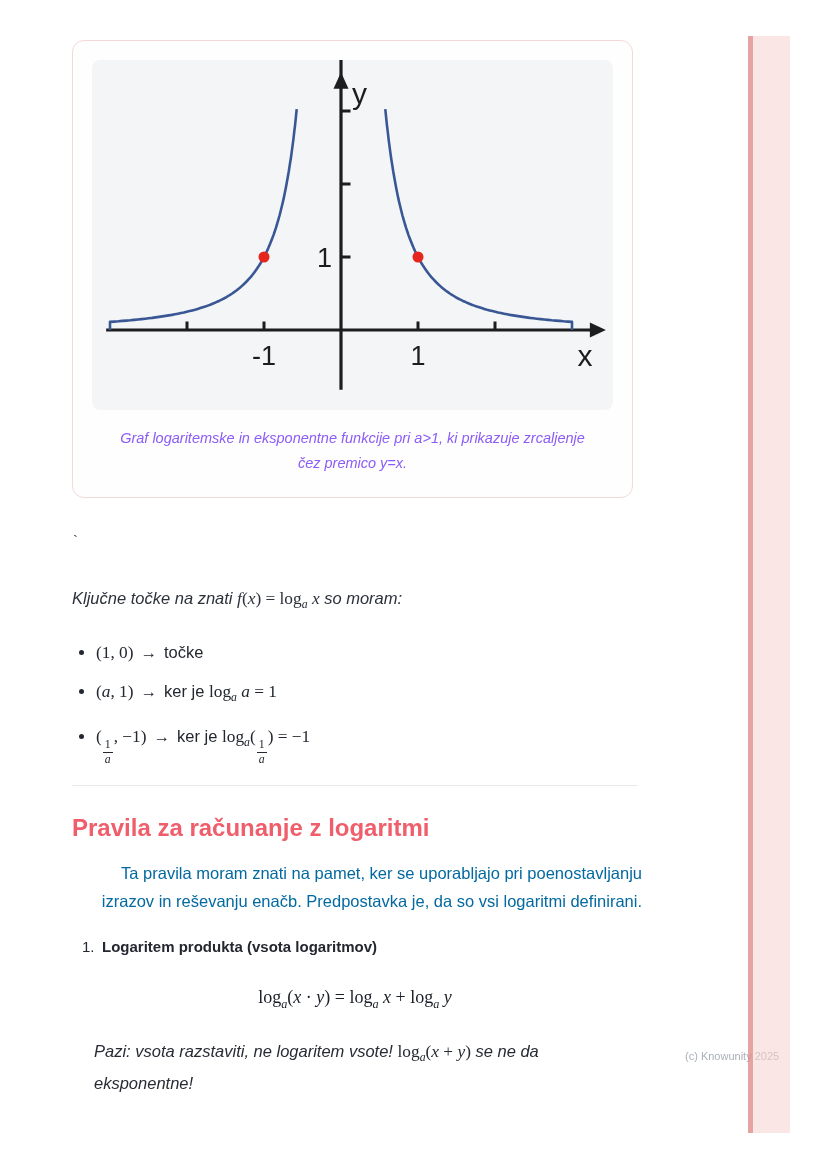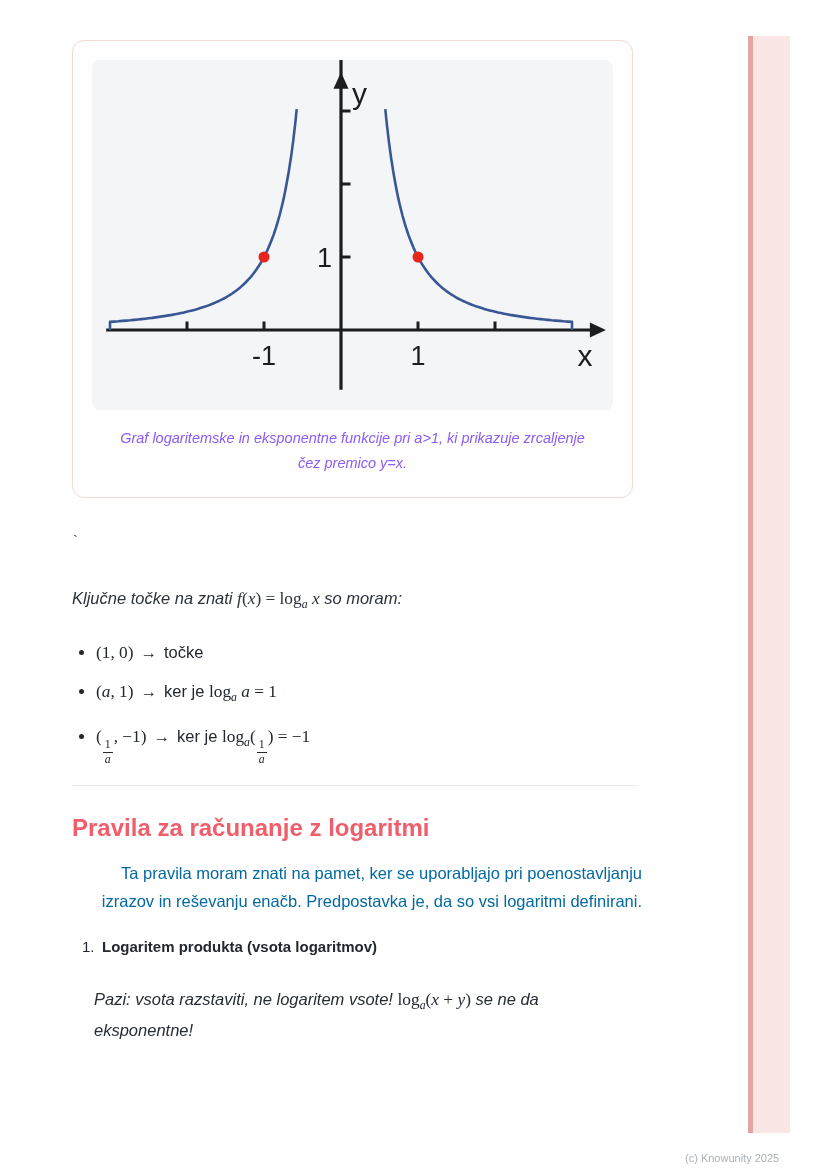--- a/index.html
+++ b/index.html
@@ -47,21 +47,21 @@
 
   .rule{margin-top:20px;}
   .rule-title{font-size:15px;line-height:24px;padding-left:10px;}
   .rule-num{display:inline-block;width:20px;}
   .rule-title strong{font-weight:700;}
   .formula{margin:28px 0 0 0;text-align:center;font-size:18px;color:#1a1f27;}
   .note{margin:28px 0 0 22px;font-style:italic;font-size:16.5px;line-height:25px;color:#262b34;}
   .rule-2{margin-top:26px;}
 
   .footer-note{
-    position:absolute;left:685px;top:1152px;font-size:11px;color:#abb0b8;z-index:2;
+    position:absolute;left:685px;top:1050px;font-size:11px;color:#abb0b8;z-index:2;
   }
   .edge-stripe{
     position:absolute;left:748px;top:36px;width:37px;height:1097px;z-index:5;
     background:rgba(245,210,208,0.55);
     border-left:5px solid rgba(211,110,108,0.55);
     pointer-events:none;
   }
 </style>
 </head>
 <body>
@@ -114,20 +114,21 @@
   </ul>
 
   <hr class="divider">
 
   <h2 class="section-heading">Pravila za računanje z logaritmi</h2>
 
   <p class="section-intro">Ta pravila moram znati na pamet, ker se uporabljajo pri poenostavljanju izrazov in reševanju enačb. Predpostavka je, da so vsi logaritmi definirani.</p>
 
   <div class="rule">
     <div class="rule-title"><span class="rule-num">1.</span><strong>Logaritem produkta (vsota logaritmov)</strong></div>
+    <div class="formula math">log<sub><i>a</i></sub>(<i>x</i> · <i>y</i>) = log<sub><i>a</i></sub> <i>x</i> + log<sub><i>a</i></sub> <i>y</i></div>
     <div class="note"><span>Pazi: vsota razstaviti, ne logaritem vsote!</span>
       <span class="math">log<sub><i>a</i></sub>(<i>x</i> + <i>y</i>)</span>
       <span>se ne da eksponentne!</span></div>
   </div>
 
 
 </div>
 
 <div class="footer-note">(c) Knowunity 2025</div>
 <div class="edge-stripe"></div>

